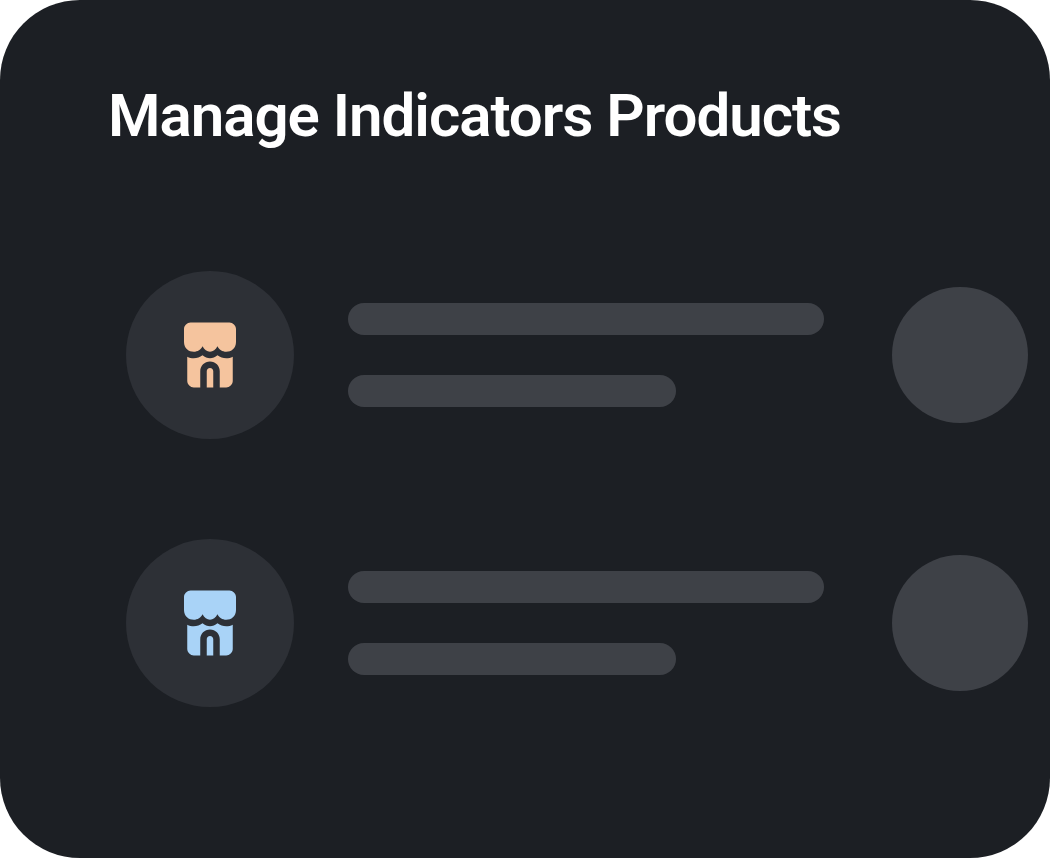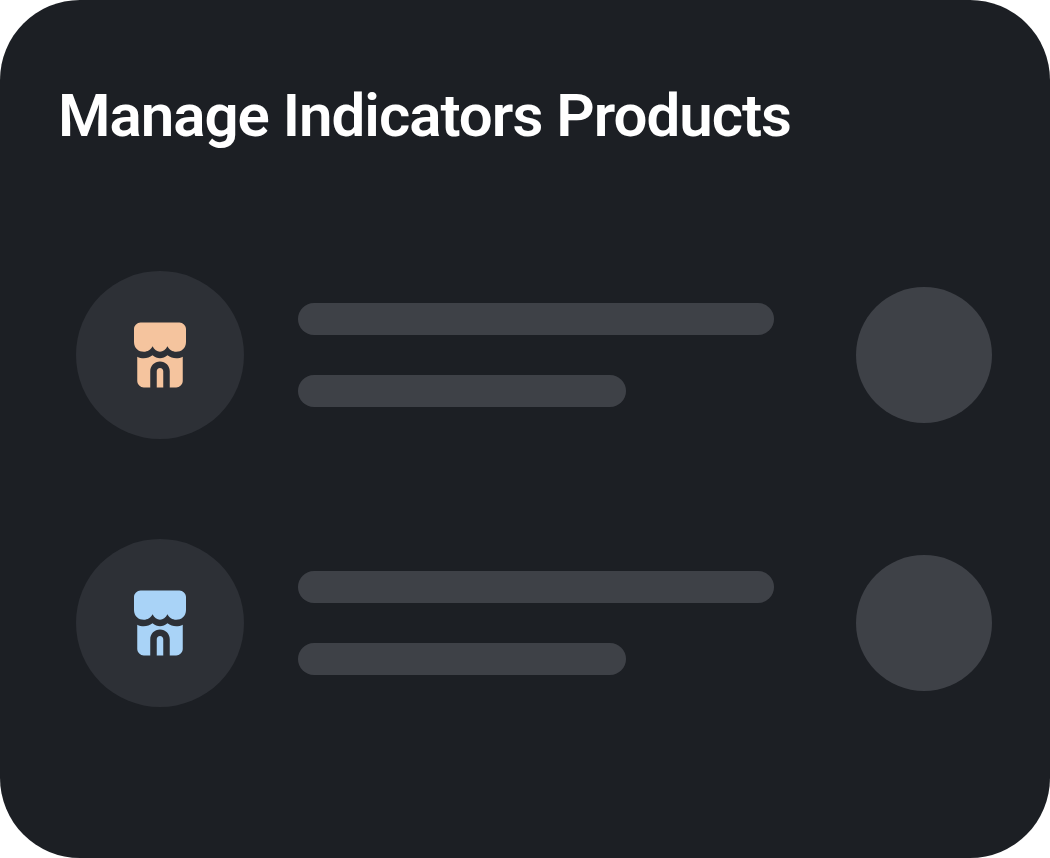--- a/index.html
+++ b/index.html
@@ -14,21 +14,21 @@
       display: flex;
       align-items: flex-start;
       justify-content: flex-start;
     }
     
     .card {
       width: 1050px;
       height: 858px;
       background: #1c1f24;
       border-radius: 80px;
-      padding: 80px 58px;
+      padding: 80px 108px;
       position: relative;
     }
     
     .title {
       color: #ffffff;
       font-size: 60px;
       font-weight: 600;
       letter-spacing: -1px;
       margin-bottom: 120px;
     }

